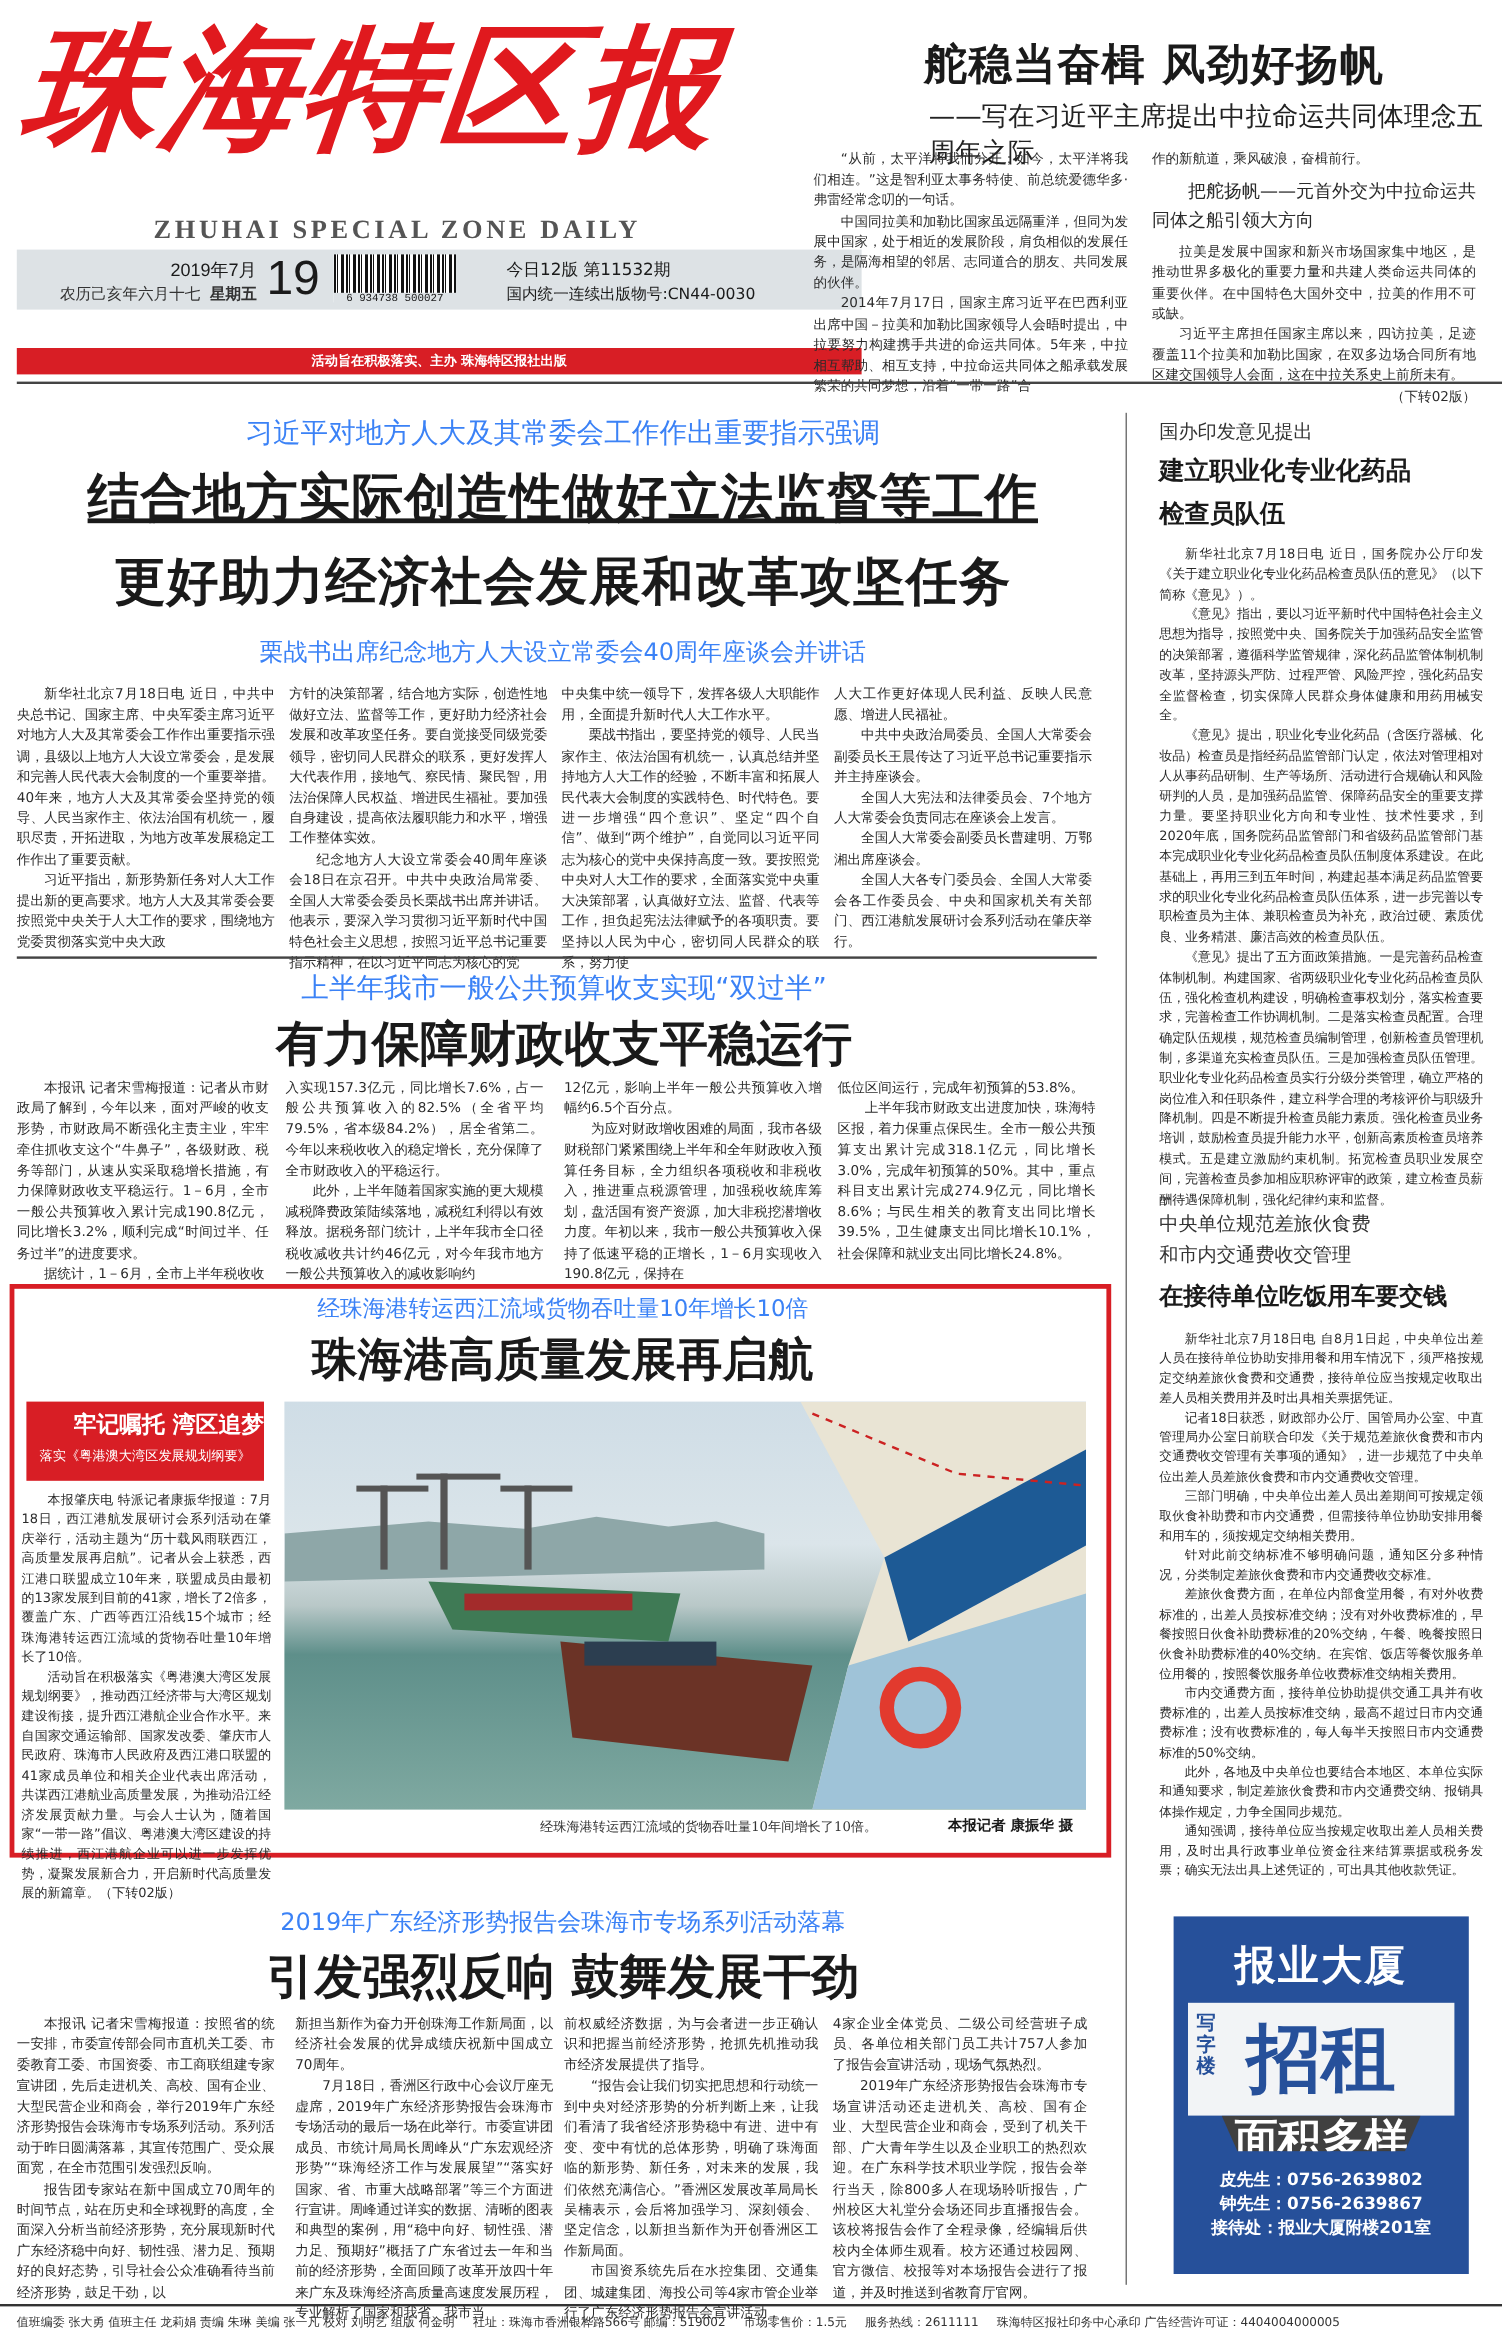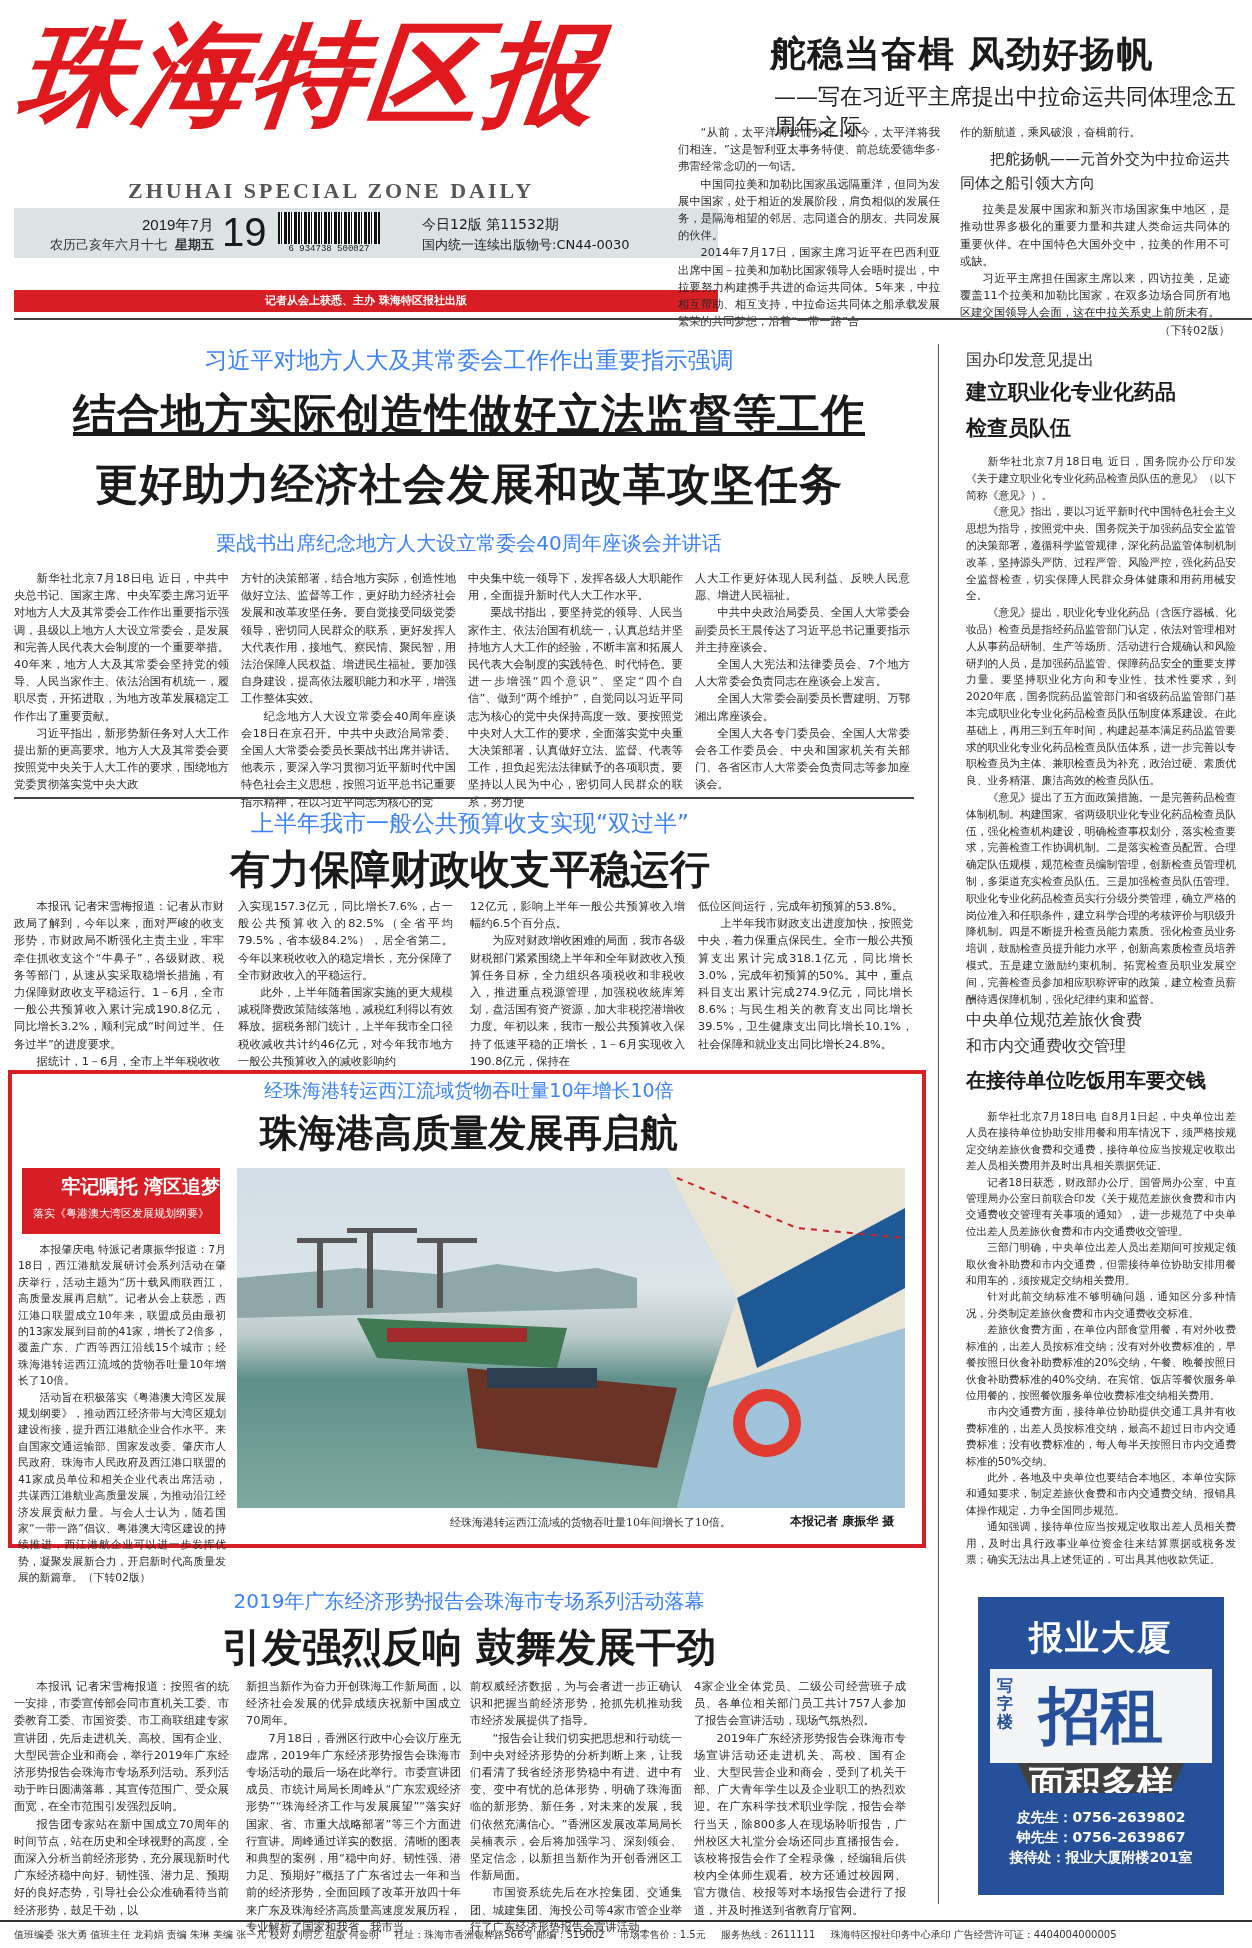--- a/index.html
+++ b/index.html
@@ -55,21 +55,21 @@
 <div class="abs dateband">
   <span class="d1">2019年7月</span>
   <span class="day">19</span>
   <span class="d2"><span>农历己亥年六月十七</span><b>星期五</b></span>
   <div class="barcode">
       <span>6 934738 500027</span>
     </div>
   <span class="iss1">今日12版  第11532期</span>
   <span class="iss2">国内统一连续出版物号:CN44-0030</span>
 </div>
-<div class="abs redband">记者从会上获悉、主办    珠海特区报社出版</div>
+<div class="abs redband">活动旨在积极落实、主办    珠海特区报社出版</div>
 
 <div class="abs lead-title">舵稳当奋楫  风劲好扬帆</div>
 <div class="abs lead-sub">——写在习近平主席提出中拉命运共同体理念五周年之际</div>
 <div class="abs col" style="left:678px;top:124px;width:262px;">
   <p>“从前，太平洋将我们分开；如今，太平洋将我们相连。”这是智利亚太事务特使、前总统爱德华多·弗雷经常念叨的一句话。</p>
   <p>中国同拉美和加勒比国家虽远隔重洋，但同为发展中国家，处于相近的发展阶段，肩负相似的发展任务，是隔海相望的邻居、志同道合的朋友、共同发展的伙伴。</p>
   <p>2014年7月17日，国家主席习近平在巴西利亚出席中国－拉美和加勒比国家领导人会晤时提出，中拉要努力构建携手共进的命运共同体。5年来，中拉相互帮助、相互支持，中拉命运共同体之船承载发展繁荣的共同梦想，沿着“一带一路”合</p>
 </div>
 <div class="abs col" style="left:960px;top:124px;width:270px;">
   <div>作的新航道，乘风破浪，奋楫前行。</div>
@@ -94,41 +94,41 @@
   </div>
 <div class="abs col" style="left:468px;top:570px;width:215px;">
     <div>中央集中统一领导下，发挥各级人大职能作用，全面提升新时代人大工作水平。</div>
     <p>栗战书指出，要坚持党的领导、人民当家作主、依法治国有机统一，认真总结并坚持地方人大工作的经验，不断丰富和拓展人民代表大会制度的实践特色、时代特色。要进一步增强“四个意识”、坚定“四个自信”、做到“两个维护”，自觉同以习近平同志为核心的党中央保持高度一致。要按照党中央对人大工作的要求，全面落实党中央重大决策部署，认真做好立法、监督、代表等工作，担负起宪法法律赋予的各项职责。要坚持以人民为中心，密切同人民群众的联系，努力使</p>
   </div>
 <div class="abs col" style="left:695px;top:570px;width:215px;">
     <div>人大工作更好体现人民利益、反映人民意愿、增进人民福祉。</div>
     <p>中共中央政治局委员、全国人大常委会副委员长王晨传达了习近平总书记重要指示并主持座谈会。</p>
     <p>全国人大宪法和法律委员会、7个地方人大常委会负责同志在座谈会上发言。</p>
     <p>全国人大常委会副委员长曹建明、万鄂湘出席座谈会。</p>
-    <p>全国人大各专门委员会、全国人大常委会各工作委员会、中央和国家机关有关部门、各省区市人大常委会负责同志等参加座谈会。</p>
+    <p>全国人大各专门委员会、全国人大常委会各工作委员会、中央和国家机关有关部门、西江港航发展研讨会系列活动在肇庆举行。</p>
   </div>
 <div class="abs hrule" style="left:14px;top:797px;width:900px;"></div>
 
 <div class="abs h-kicker" style="left:150px;top:808px;width:640px;">上半年我市一般公共预算收支实现“双过半”</div>
 <div class="abs h-main2" style="left:150px;top:842px;width:640px;">有力保障财政收支平稳运行</div>
 <div class="abs col" style="left:14px;top:898px;width:210px;">
     <p>本报讯  记者宋雪梅报道：记者从市财政局了解到，今年以来，面对严峻的收支形势，市财政局不断强化主责主业，牢牢牵住抓收支这个“牛鼻子”，各级财政、税务等部门，从速从实采取稳增长措施，有力保障财政收支平稳运行。1－6月，全市一般公共预算收入累计完成190.8亿元，同比增长3.2%，顺利完成“时间过半、任务过半”的进度要求。</p>
     <p>据统计，1－6月，全市上半年税收收</p>
   </div>
 <div class="abs col" style="left:238px;top:898px;width:215px;">
     <div>入实现157.3亿元，同比增长7.6%，占一般公共预算收入的82.5%（全省平均79.5%，省本级84.2%），居全省第二。今年以来税收收入的稳定增长，充分保障了全市财政收入的平稳运行。</div>
     <p>此外，上半年随着国家实施的更大规模减税降费政策陆续落地，减税红利得以有效释放。据税务部门统计，上半年我市全口径税收减收共计约46亿元，对今年我市地方一般公共预算收入的减收影响约</p>
   </div>
 <div class="abs col" style="left:470px;top:898px;width:215px;">
     <div>12亿元，影响上半年一般公共预算收入增幅约6.5个百分点。</div>
     <p>为应对财政增收困难的局面，我市各级财税部门紧紧围绕上半年和全年财政收入预算任务目标，全力组织各项税收和非税收入，推进重点税源管理，加强税收統库筹划，盘活国有资产资源，加大非税挖潜增收力度。年初以来，我市一般公共预算收入保持了低速平稳的正增长，1－6月实现收入190.8亿元，保持在</p>
   </div>
 <div class="abs col" style="left:698px;top:898px;width:215px;">
     <div>低位区间运行，完成年初预算的53.8%。</div>
-    <p>上半年我市财政支出进度加快，按照党中央，着力保重点保民生。全市一般公共预算支出累计完成318.1亿元，同比增长3.0%，完成年初预算的50%。其中，重点科目支出累计完成274.9亿元，同比增长8.6%；与民生相关的教育支出同比增长39.5%，卫生健康支出同比增长10.1%，社会保障和就业支出同比增长24.8%。</p>
+    <p>上半年我市财政支出进度加快，珠海特区报，着力保重点保民生。全市一般公共预算支出累计完成318.1亿元，同比增长3.0%，完成年初预算的50%。其中，重点科目支出累计完成274.9亿元，同比增长8.6%；与民生相关的教育支出同比增长39.5%，卫生健康支出同比增长10.1%，社会保障和就业支出同比增长24.8%。</p>
   </div>
 
 <div class="abs redbox"></div>
 <div class="abs h-kicker" style="left:14px;top:1078px;width:910px;font-size:19px;">经珠海港转运西江流域货物吞吐量10年增长10倍</div>
 <div class="abs h-main2" style="left:14px;top:1108px;width:910px;font-size:38px;">珠海港高质量发展再启航</div>
 <div class="abs tag">
   <div class="t1">牢记嘱托  湾区追梦</div>
   <div class="t2">落实《粤港澳大湾区发展规划纲要》</div>
 </div>
 <div class="abs col" style="left:18px;top:1242px;width:208px;font-size:10.8px;line-height:16.4px;">

